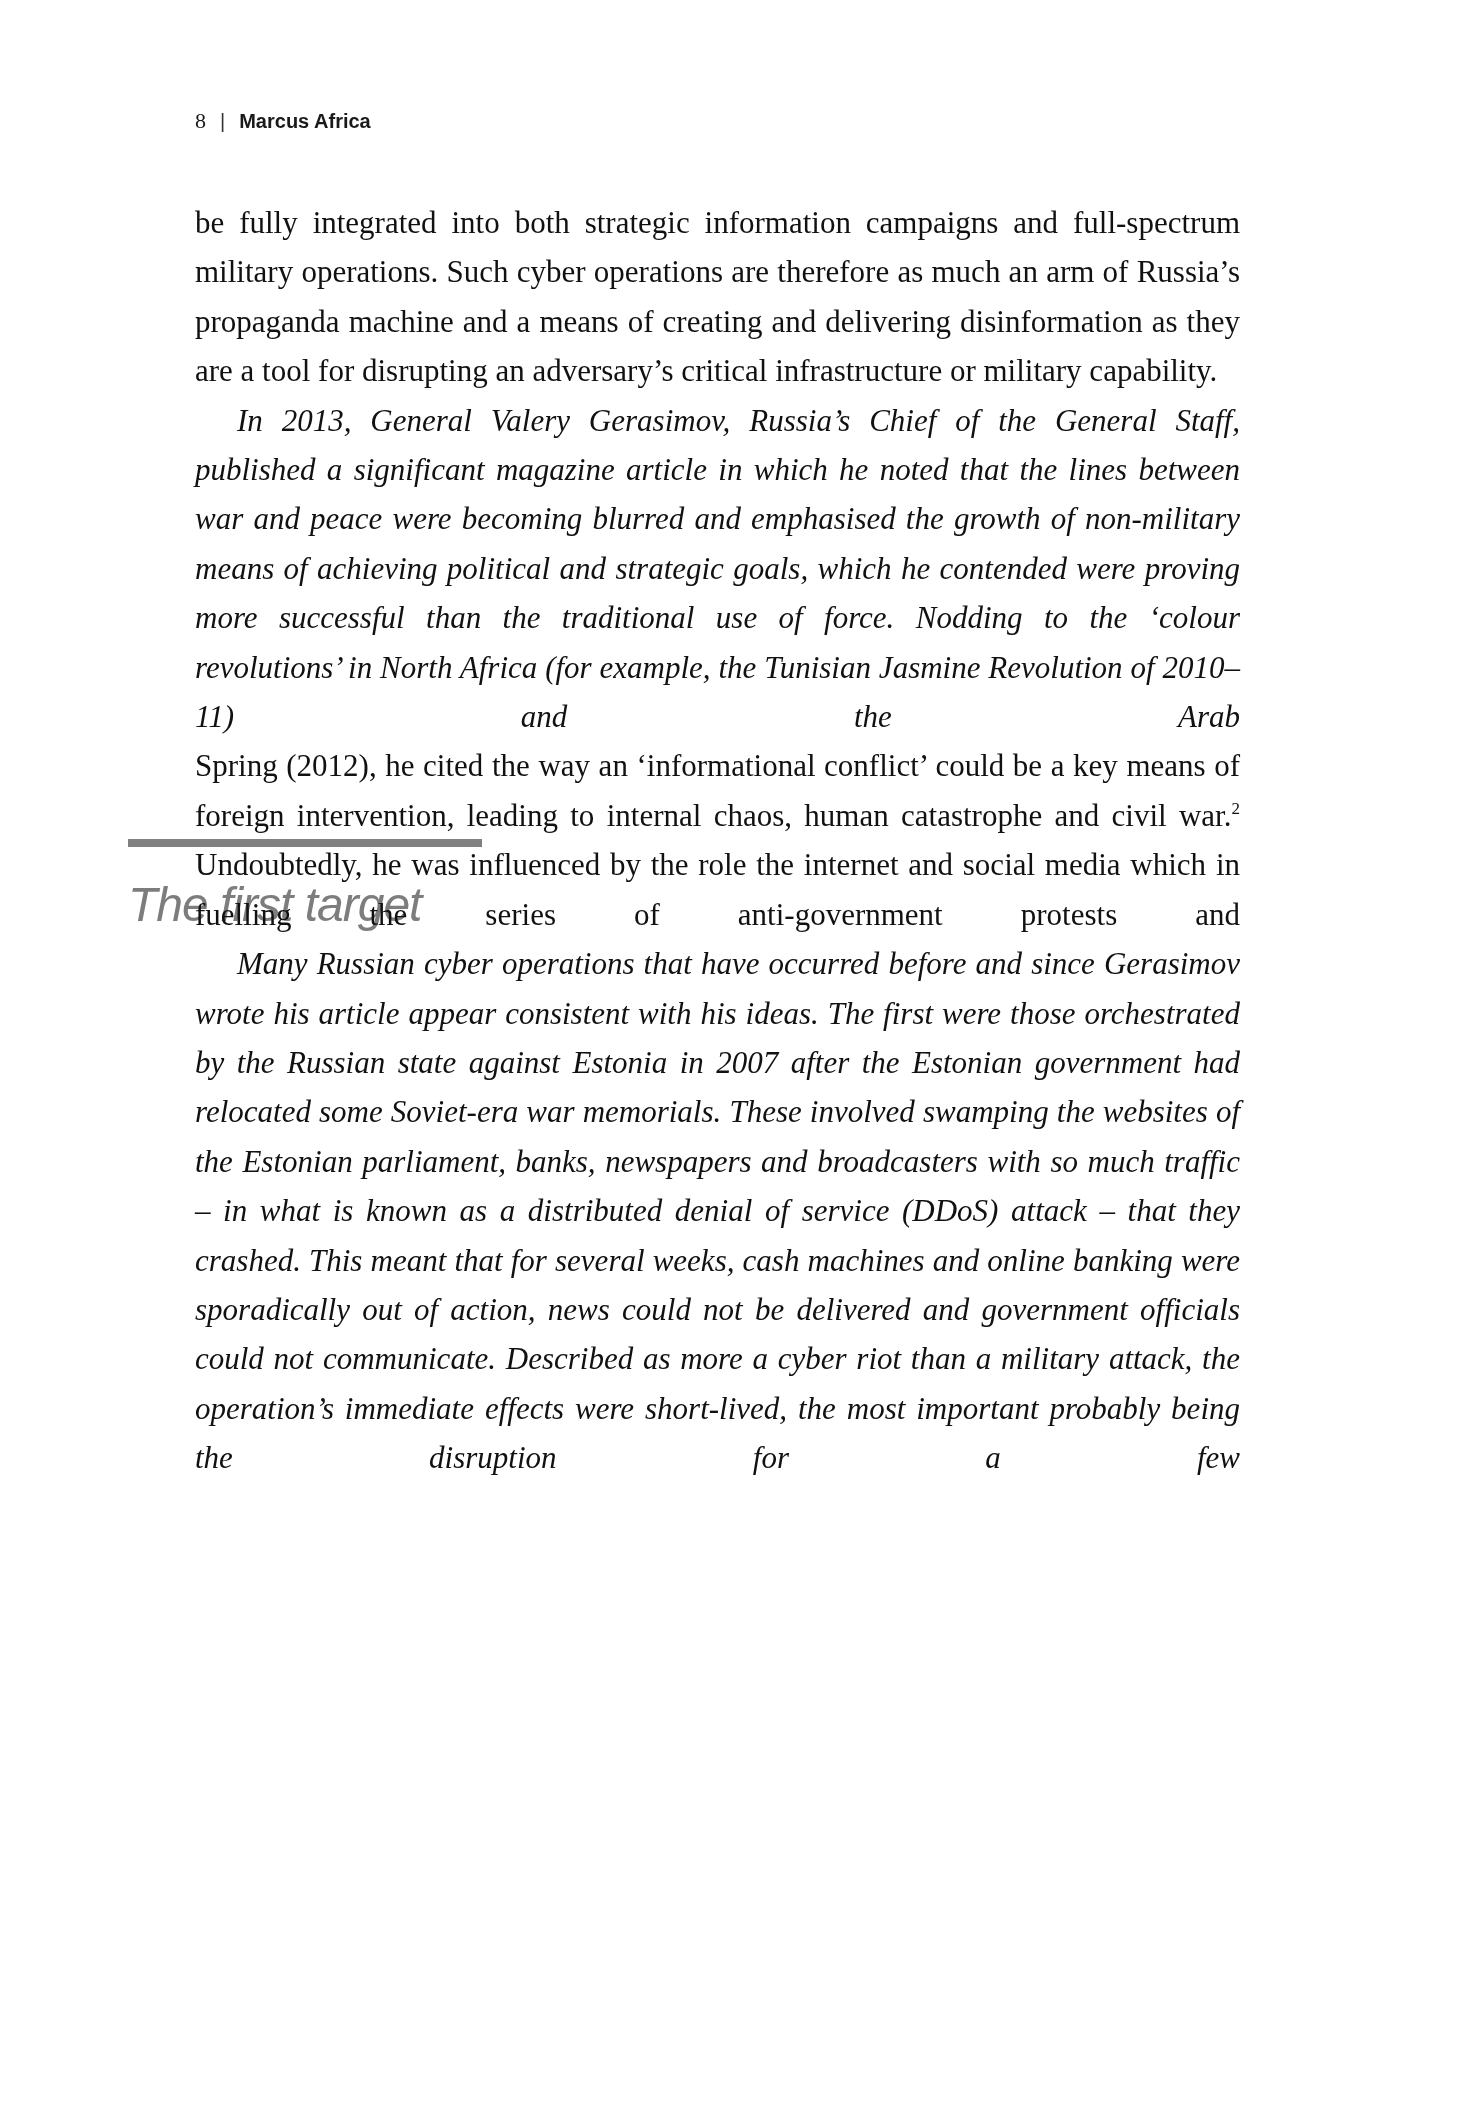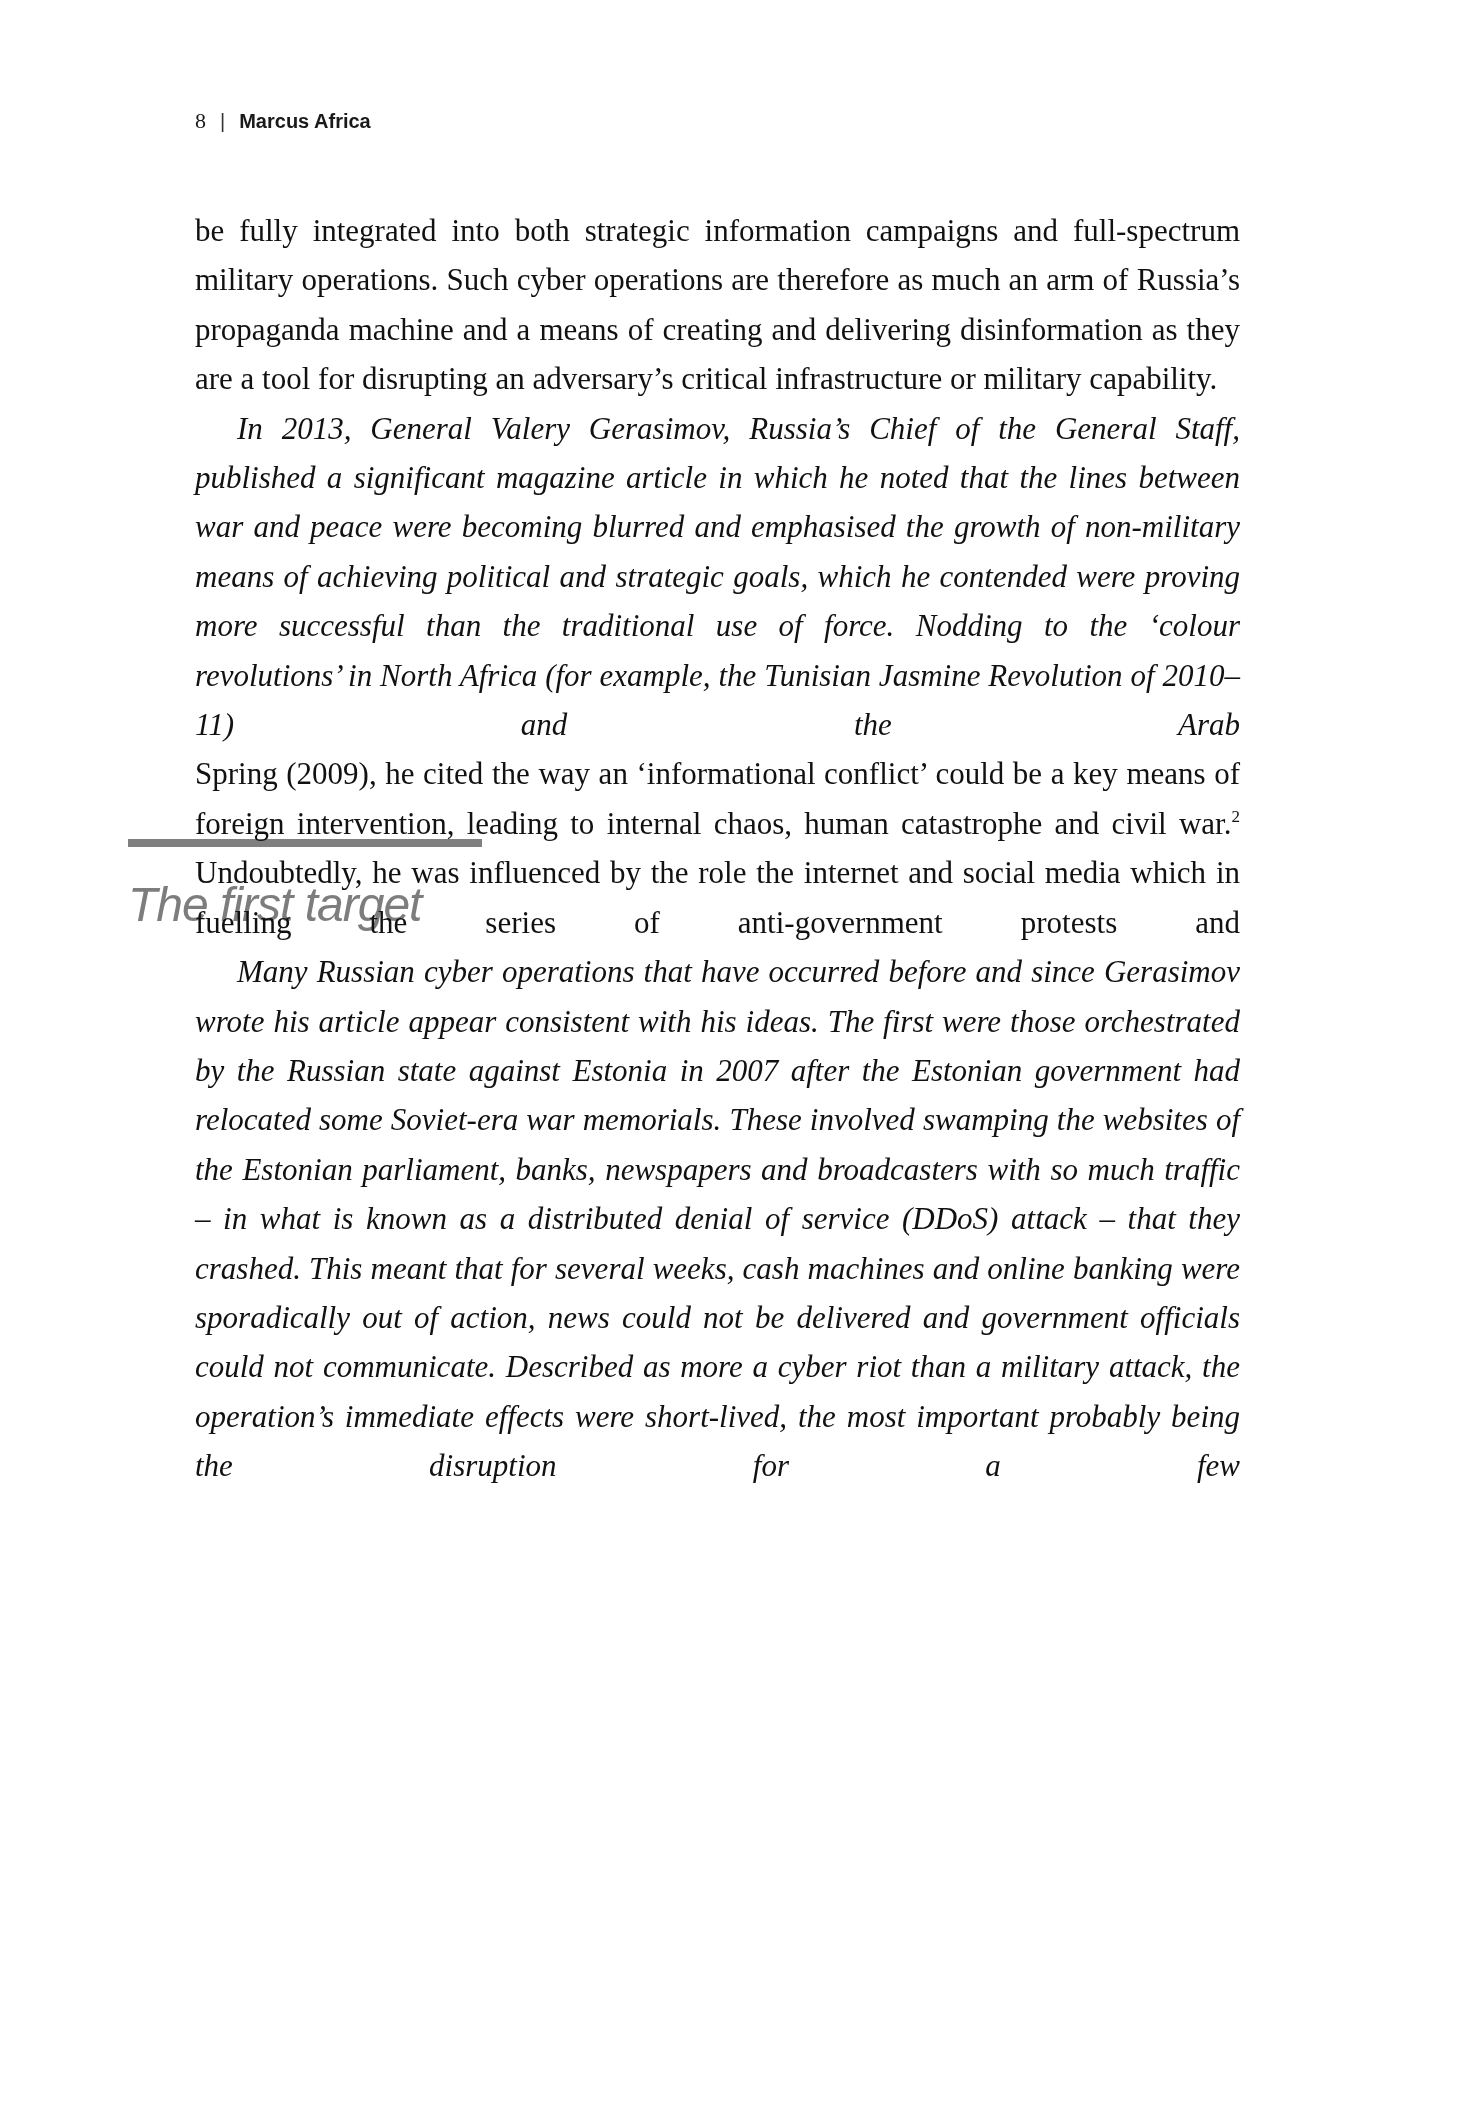--- a/index.html
+++ b/index.html
@@ -6,21 +6,21 @@
   body { width: 1480px; height: 2109px; position: relative; overflow: hidden; }
   .header {
     position: absolute; left: 195px; top: 108px;
     font-family: "Liberation Sans", sans-serif; font-size: 20px; color: #1a1a1a;
     display: flex; align-items: baseline;
   }
   .header .pgnum { font-family: "Liberation Serif", serif; font-size: 22px; }
   .header .sep { margin: 0 14px; font-weight: 300; color: #333; }
   .header .author { font-weight: bold; }
   .body-text {
-    position: absolute; left: 195px; width: 1045px; top: 206px;
+    position: absolute; left: 195px; width: 1045px; top: 198px;
     font-family: "Liberation Serif", serif; font-size: 31px; line-height: 49.4px;
     color: #111; text-align: justify; hyphens: manual;
   }
   .body-text p { margin: 0; }
   .body-text p.indent { text-indent: 42px; font-style: italic; }
   .pq-rule {
     position: absolute; left: 128px; top: 839px; width: 354px; height: 8px; background: #808080;
   }
   .pq-text {
     position: absolute; left: 128px; top: 868px; width: 340px;
@@ -40,15 +40,15 @@
 </div>
 
 <div class="pq-rule"></div>
 <div class="pq-text">
   <div>The first target</div>
 </div>
 
 <div class="body-text">
   <p>be fully integrated into both strategic information campaigns and full-spectrum military operations. Such cyber operations are therefore as much an arm of Russia’s propaganda machine and a means of creating and delivering disinformation as they are a tool for disrupting an adversary’s critical infrastructure or military capability.</p>
   <p class="indent" style="text-align-last: justify;">In 2013, General Valery Gerasimov, Russia’s Chief of the General Staff, published a significant magazine article in which he noted that the lines between war and peace were becoming blurred and emphasised the growth of non-military means of achieving political and strategic goals, which he contended were proving more successful than the traditional use of force. Nodding to the ‘colour revolutions’ in North Africa (for example, the Tunisian Jasmine Revolution of 2010–11) and the Arab</p>
-  <p class="wrap-block" style="text-align-last: justify;"><span>Spring (2009), he cited the way an ‘informational conflict’ could be a key means of foreign intervention, leading to internal chaos, human catastrophe and civil war.</span><sup>2</sup><span> Undoubtedly, he was influenced by the role the internet and social media which in fuelling the series of anti-government protests and</span></p>
+  <p class="wrap-block" style="text-align-last: justify;"><span>Spring (2012), he cited the way an ‘informational conflict’ could be a key means of foreign intervention, leading to internal chaos, human catastrophe and civil war.</span><sup>2</sup><span> Undoubtedly, he was influenced by the role the internet and social media which in fuelling the series of anti-government protests and</span></p>
   <p class="indent" style="text-align-last: justify;">Many Russian cyber operations that have occurred before and since Gerasimov wrote his article appear consistent with his ideas. The first were those orchestrated by the Russian state against Estonia in 2007 after the Estonian government had relocated some Soviet-era war memorials. These involved swamping the websites of the Estonian parliament, banks, newspapers and broadcasters with so much traffic – in what is known as a distributed denial of service (DDoS) attack – that they crashed. This meant that for several weeks, cash machines and online banking were sporadically out of action, news could not be delivered and government officials could not communicate. Described as more a cyber riot than a military attack, the operation’s immediate effects were short-lived, the most important probably being the disruption for a few</p>
 </div>
 
 </body></html>

